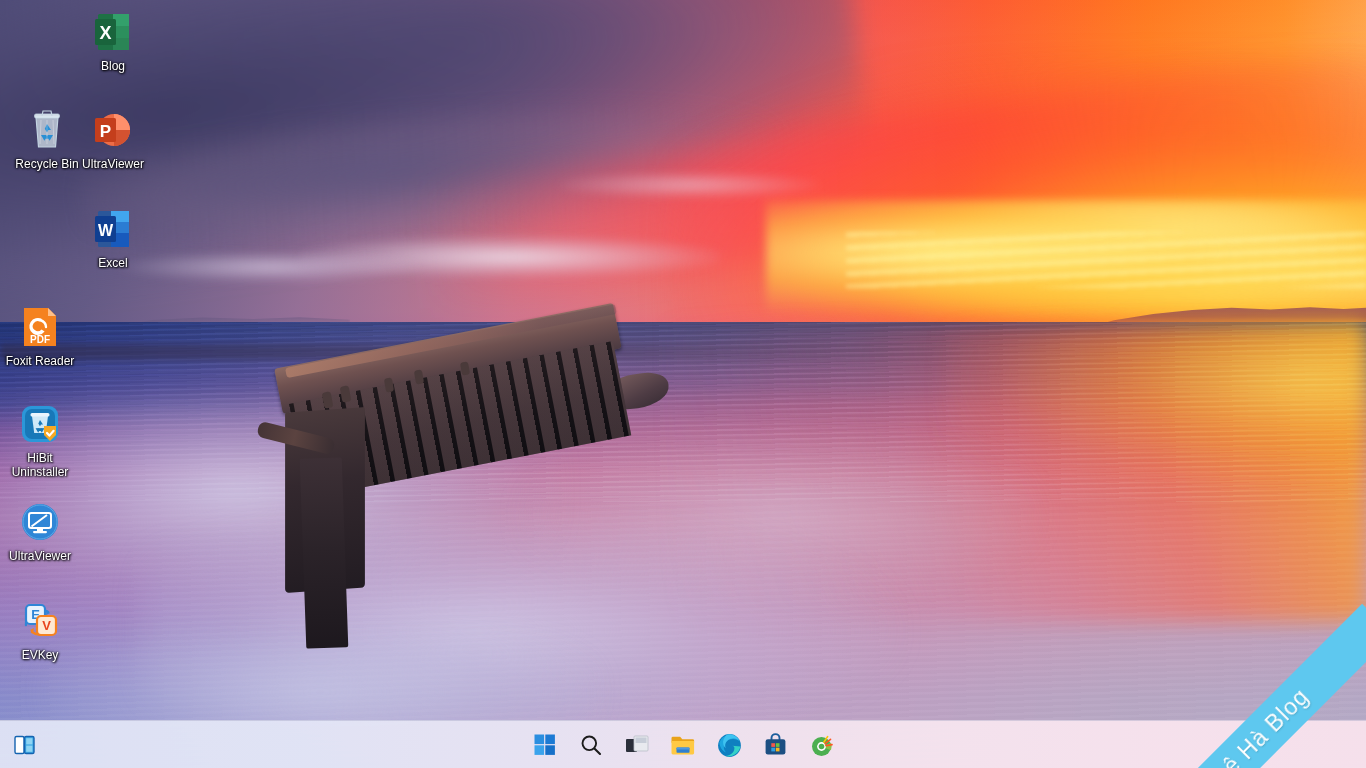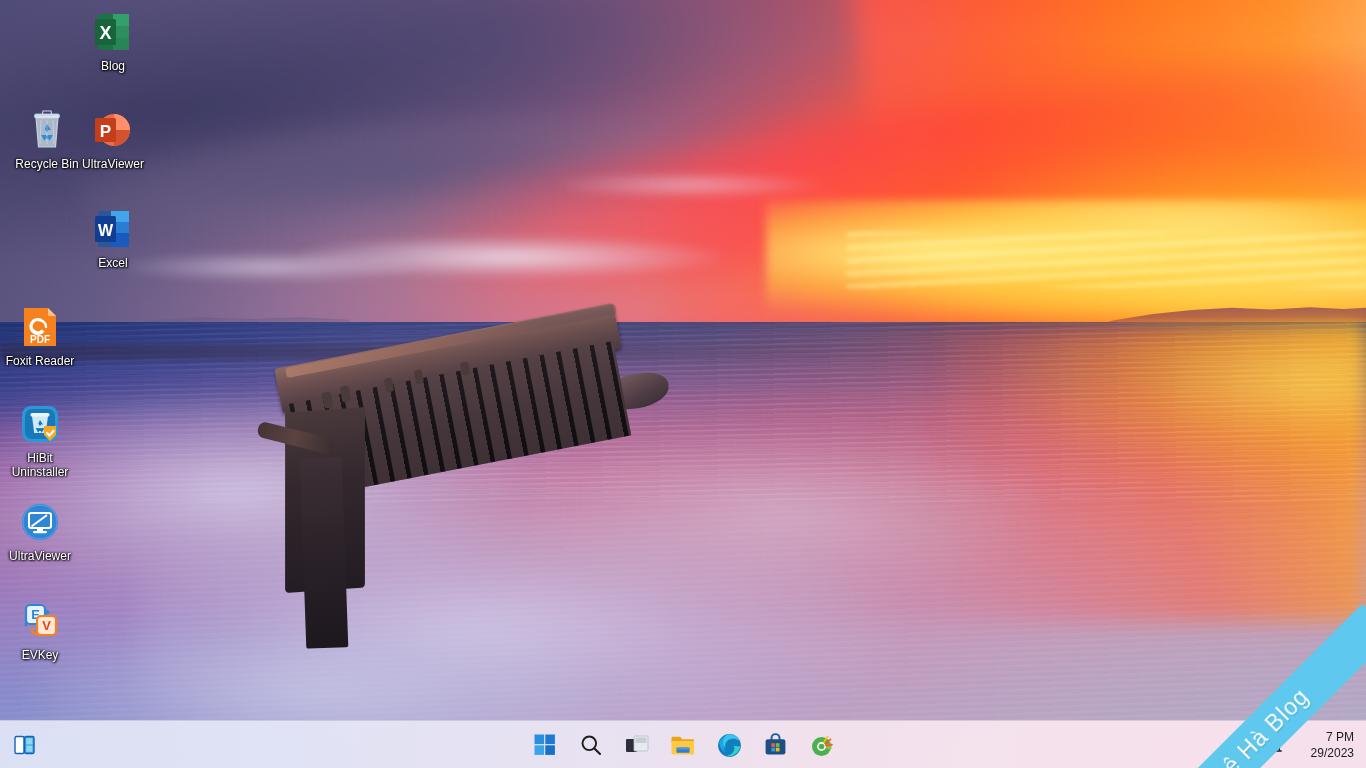--- a/index.html
+++ b/index.html
@@ -593,37 +593,17 @@
         <circle cx="12.5" cy="13.5" r="2.8" fill="#4caf50"></circle>
         <g stroke="#ff5722" stroke-width="1.7" stroke-linecap="round">
           <line x1="16.2" y1="10.6" x2="21.5" y2="6.4"></line>
           <line x1="17" y1="12.6" x2="23" y2="11.6"></line>
         </g>
         <line x1="15" y1="9" x2="18.6" y2="3.6" stroke="#ffc107" stroke-width="1.7" stroke-linecap="round"></line>
       </svg>
     </div>
   </div>
 
-  <div id="tb-right">
-    <div class="tray-chev">
-      <svg width="13" height="13" viewBox="0 0 13 13">
-        <path d="M2 8.4 L6.5 4 L11 8.4" fill="none" stroke="#1b1b1b" stroke-width="1.5" stroke-linecap="round" stroke-linejoin="round"></path>
-      </svg>
-    </div>
-    <div class="tray-ico">
-      <svg width="20" height="18" viewBox="0 0 20 18">
-        <rect x="1.2" y="3.6" width="11.4" height="8.2" rx="1" fill="none" stroke="#1b1b1b" stroke-width="1.4"></rect>
-        <rect x="14.2" y="1.4" width="4.4" height="5.2" rx="0.8" fill="none" stroke="#1b1b1b" stroke-width="1.3"></rect>
-        <line x1="16.4" y1="6.6" x2="16.4" y2="14.6" stroke="#1b1b1b" stroke-width="1.3"></line>
-        <line x1="6.9" y1="11.8" x2="6.9" y2="14.6" stroke="#1b1b1b" stroke-width="1.3"></line>
-        <line x1="2.4" y1="15" x2="18.2" y2="15" stroke="#1b1b1b" stroke-width="1.5" stroke-linecap="round"></line>
-      </svg>
-    </div>
-    <div id="clock">
-      <span>7 PM</span>
-      <span>29/2023</span>
-    </div>
-  </div>
 </div>
 
 <div id="watermark">
   <span>Lê Hà Blog</span>
 </div>
 
 </body></html>

